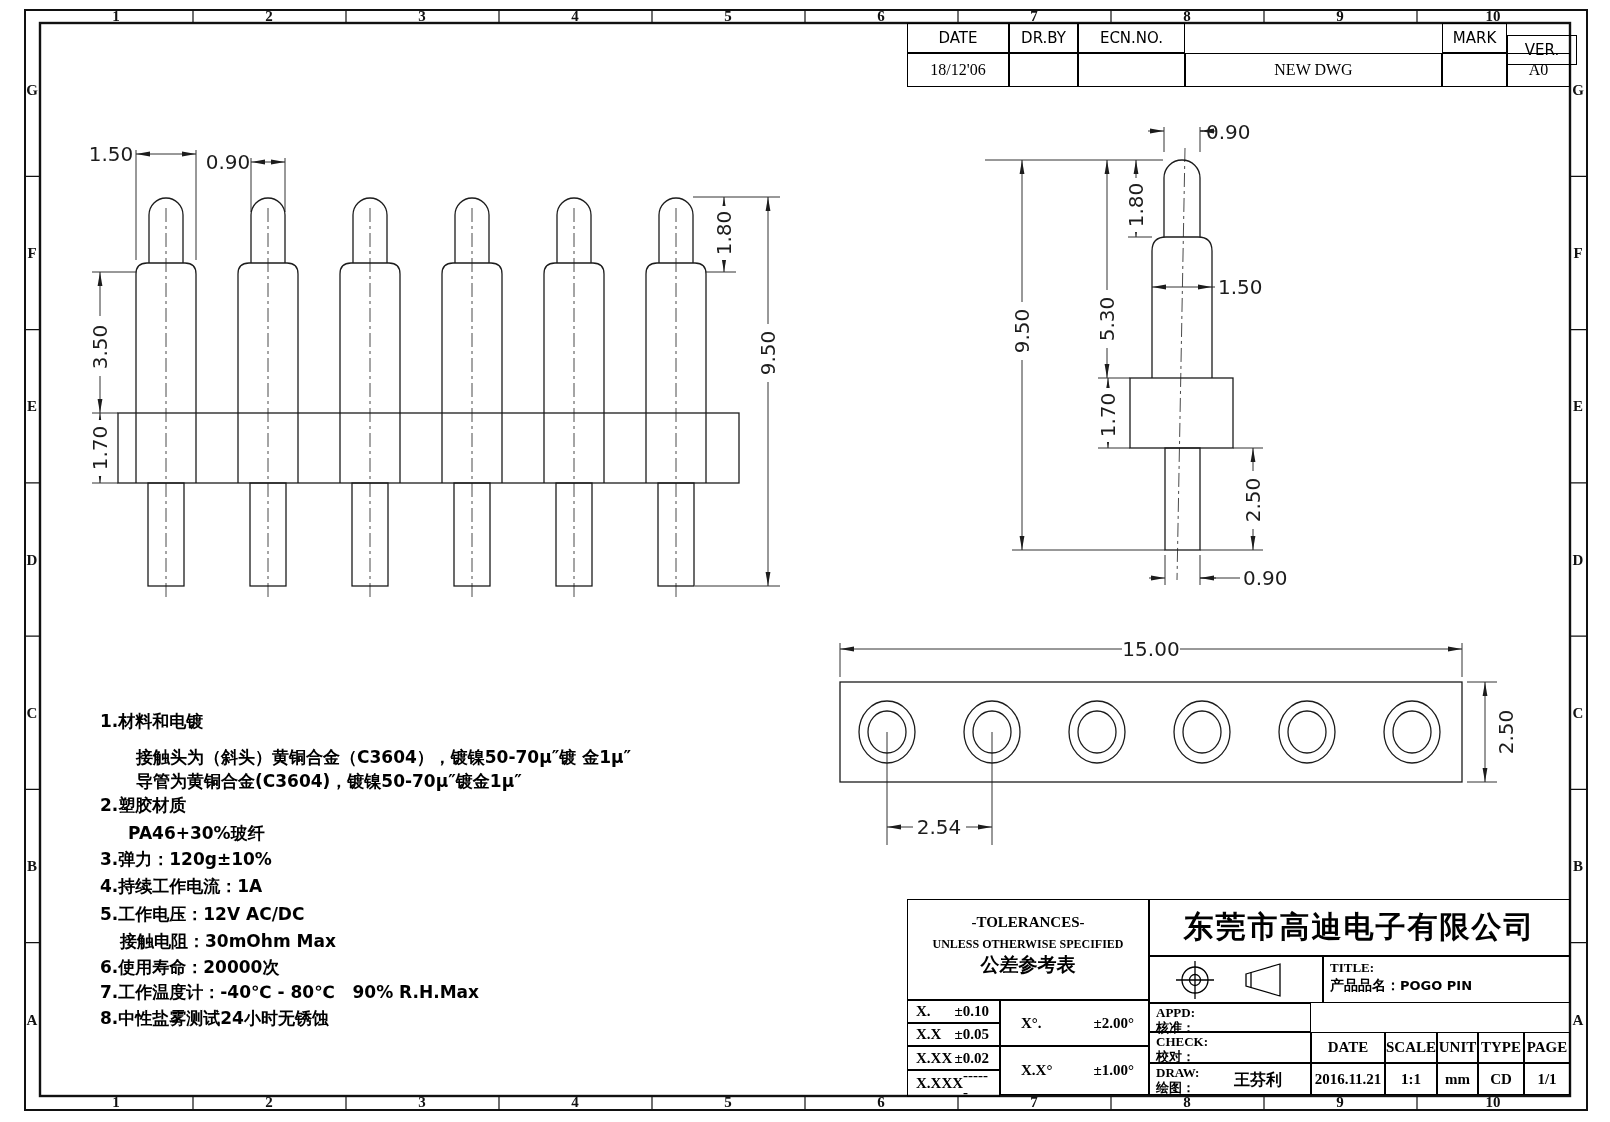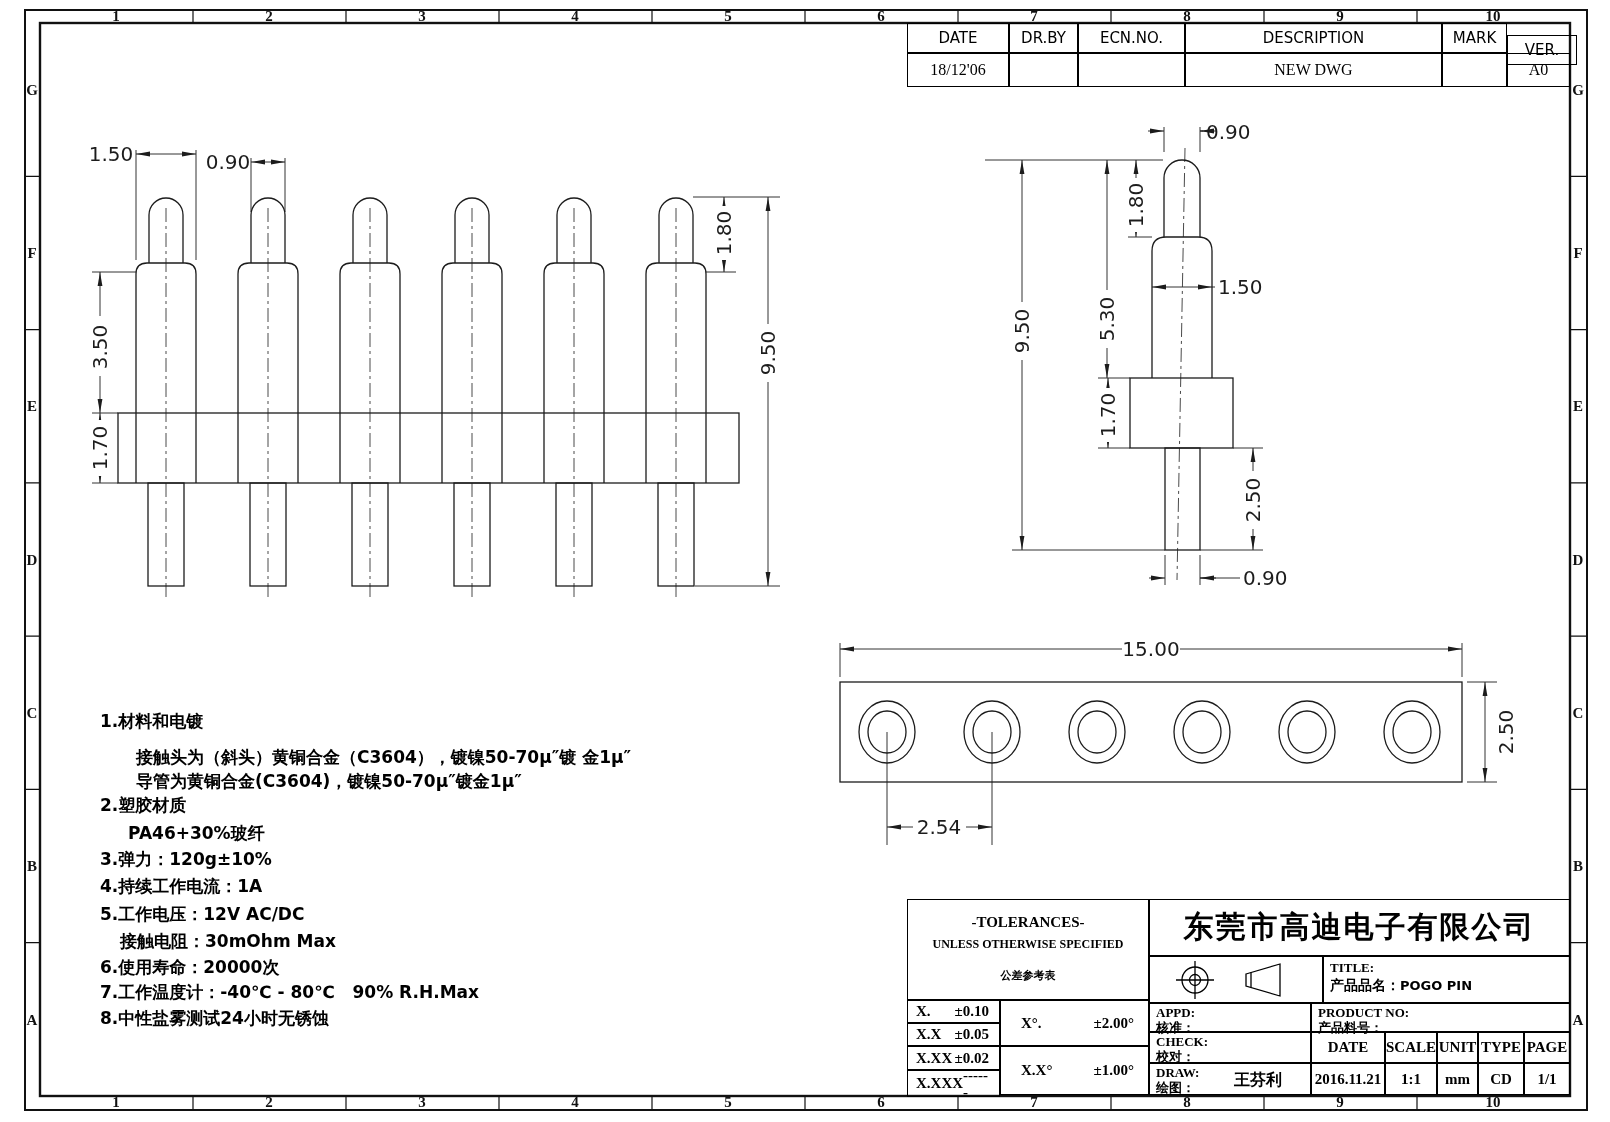--- a/index.html
+++ b/index.html
@@ -225,21 +225,20 @@
       <rect x="913" y="817" width="53" height="20" fill="#fff"></rect>
       <text class="dim" x="939" y="834" text-anchor="middle">2.54</text>
     </g>
   </g>
 </svg>
 
 <div id="revtable">
   <div class="cell hdr" style="left:0;top:0;width:102px;height:30px">DATE</div>
   <div class="cell hdr" style="left:102px;top:0;width:69px;height:30px">DR.BY</div>
   <div class="cell hdr" style="left:171px;top:0;width:107px;height:30px">ECN.NO.</div>
-  <div class="cell hdr" style="left:278px;top:0;width:257px;height:30px">DESCRIPTION</div>
   <div class="cell hdr" style="left:535px;top:0;width:65px;height:30px">MARK</div>
   <div class="cell hdr" style="left:600px;top:12px;width:70px;height:30px">VER.</div>
   <div class="cell val" style="left:0;top:30px;width:102px;height:34px">18/12'06</div>
   <div class="cell val" style="left:102px;top:30px;width:69px;height:34px"></div>
   <div class="cell val" style="left:171px;top:30px;width:107px;height:34px"></div>
   <div class="cell val" style="left:278px;top:30px;width:257px;height:34px">NEW  DWG</div>
   <div class="cell val" style="left:535px;top:30px;width:65px;height:34px"></div>
   <div class="cell val" style="left:600px;top:30px;width:63px;height:34px">A0</div>
 </div>
 
@@ -256,21 +255,21 @@
   <div class="nline" style="left:0;top:250px">6.使用寿命：20000次</div>
   <div class="nline" style="left:0;top:275px">7.工作温度计：-40℃ - 80℃   90% R.H.Max</div>
   <div class="nline" style="left:0;top:301px">8.中性盐雾测试24小时无锈蚀</div>
 </div>
 
 <div id="titleblock">
 
   <div class="cell" style="left:0;top:0;width:242px;height:101px;text-align:center">
     <div style="margin-top:14px;font-size:15px">-TOLERANCES-</div>
     <div style="margin-top:6px;font-size:12px">UNLESS OTHERWISE SPECIFIED</div>
-    <div style="margin-top:16px;font-size:11px">公差参考表</div>
+    <div style="margin-top:0;font-size:19px">公差参考表</div>
   </div>
 
   <div class="cell tolrow" style="left:0;top:101px;width:93px;height:23px">
     <span>X.</span>
     <span>±0.10</span>
   </div>
   <div class="cell tolrow" style="left:0;top:124px;width:93px;height:23px">
     <span>X.X</span>
     <span>±0.05</span>
   </div>
@@ -310,24 +309,20 @@
     <div>TITLE:</div>
     <div style="margin-top:3px;font-size:14px">
       <span>产品品名：</span><span style="font-family:'DejaVu Sans',sans-serif;font-size:13px">POGO PIN</span>
     </div>
   </div>
 
   <div class="cell small" style="left:242px;top:104px;width:162px;height:29px;padding:1px 0 12px 6px">
     <div>APPD:</div>
     <div>核准：</div>
   </div>
-  <div class="cell small" style="left:404px;top:104px;width:259px;height:29px;padding:1px 0 0 6px">
-    <div>PRODUCT NO:</div>
-    <div>产品料号：</div>
-  </div>
 
   <div class="cell small" style="left:242px;top:133px;width:162px;height:31px;padding:1px 0 0 6px">
     <div>CHECK:</div>
     <div>校对：</div>
   </div>
   <div class="cell ctr" style="left:404px;top:133px;width:74px;height:31px;font-size:15px">DATE</div>
   <div class="cell ctr" style="left:478px;top:133px;width:52px;height:31px;font-size:15px">SCALE</div>
   <div class="cell ctr" style="left:530px;top:133px;width:41px;height:31px;font-size:15px">UNIT</div>
   <div class="cell ctr" style="left:571px;top:133px;width:46px;height:31px;font-size:15px">TYPE</div>
   <div class="cell ctr" style="left:617px;top:133px;width:46px;height:31px;font-size:15px">PAGE</div>

